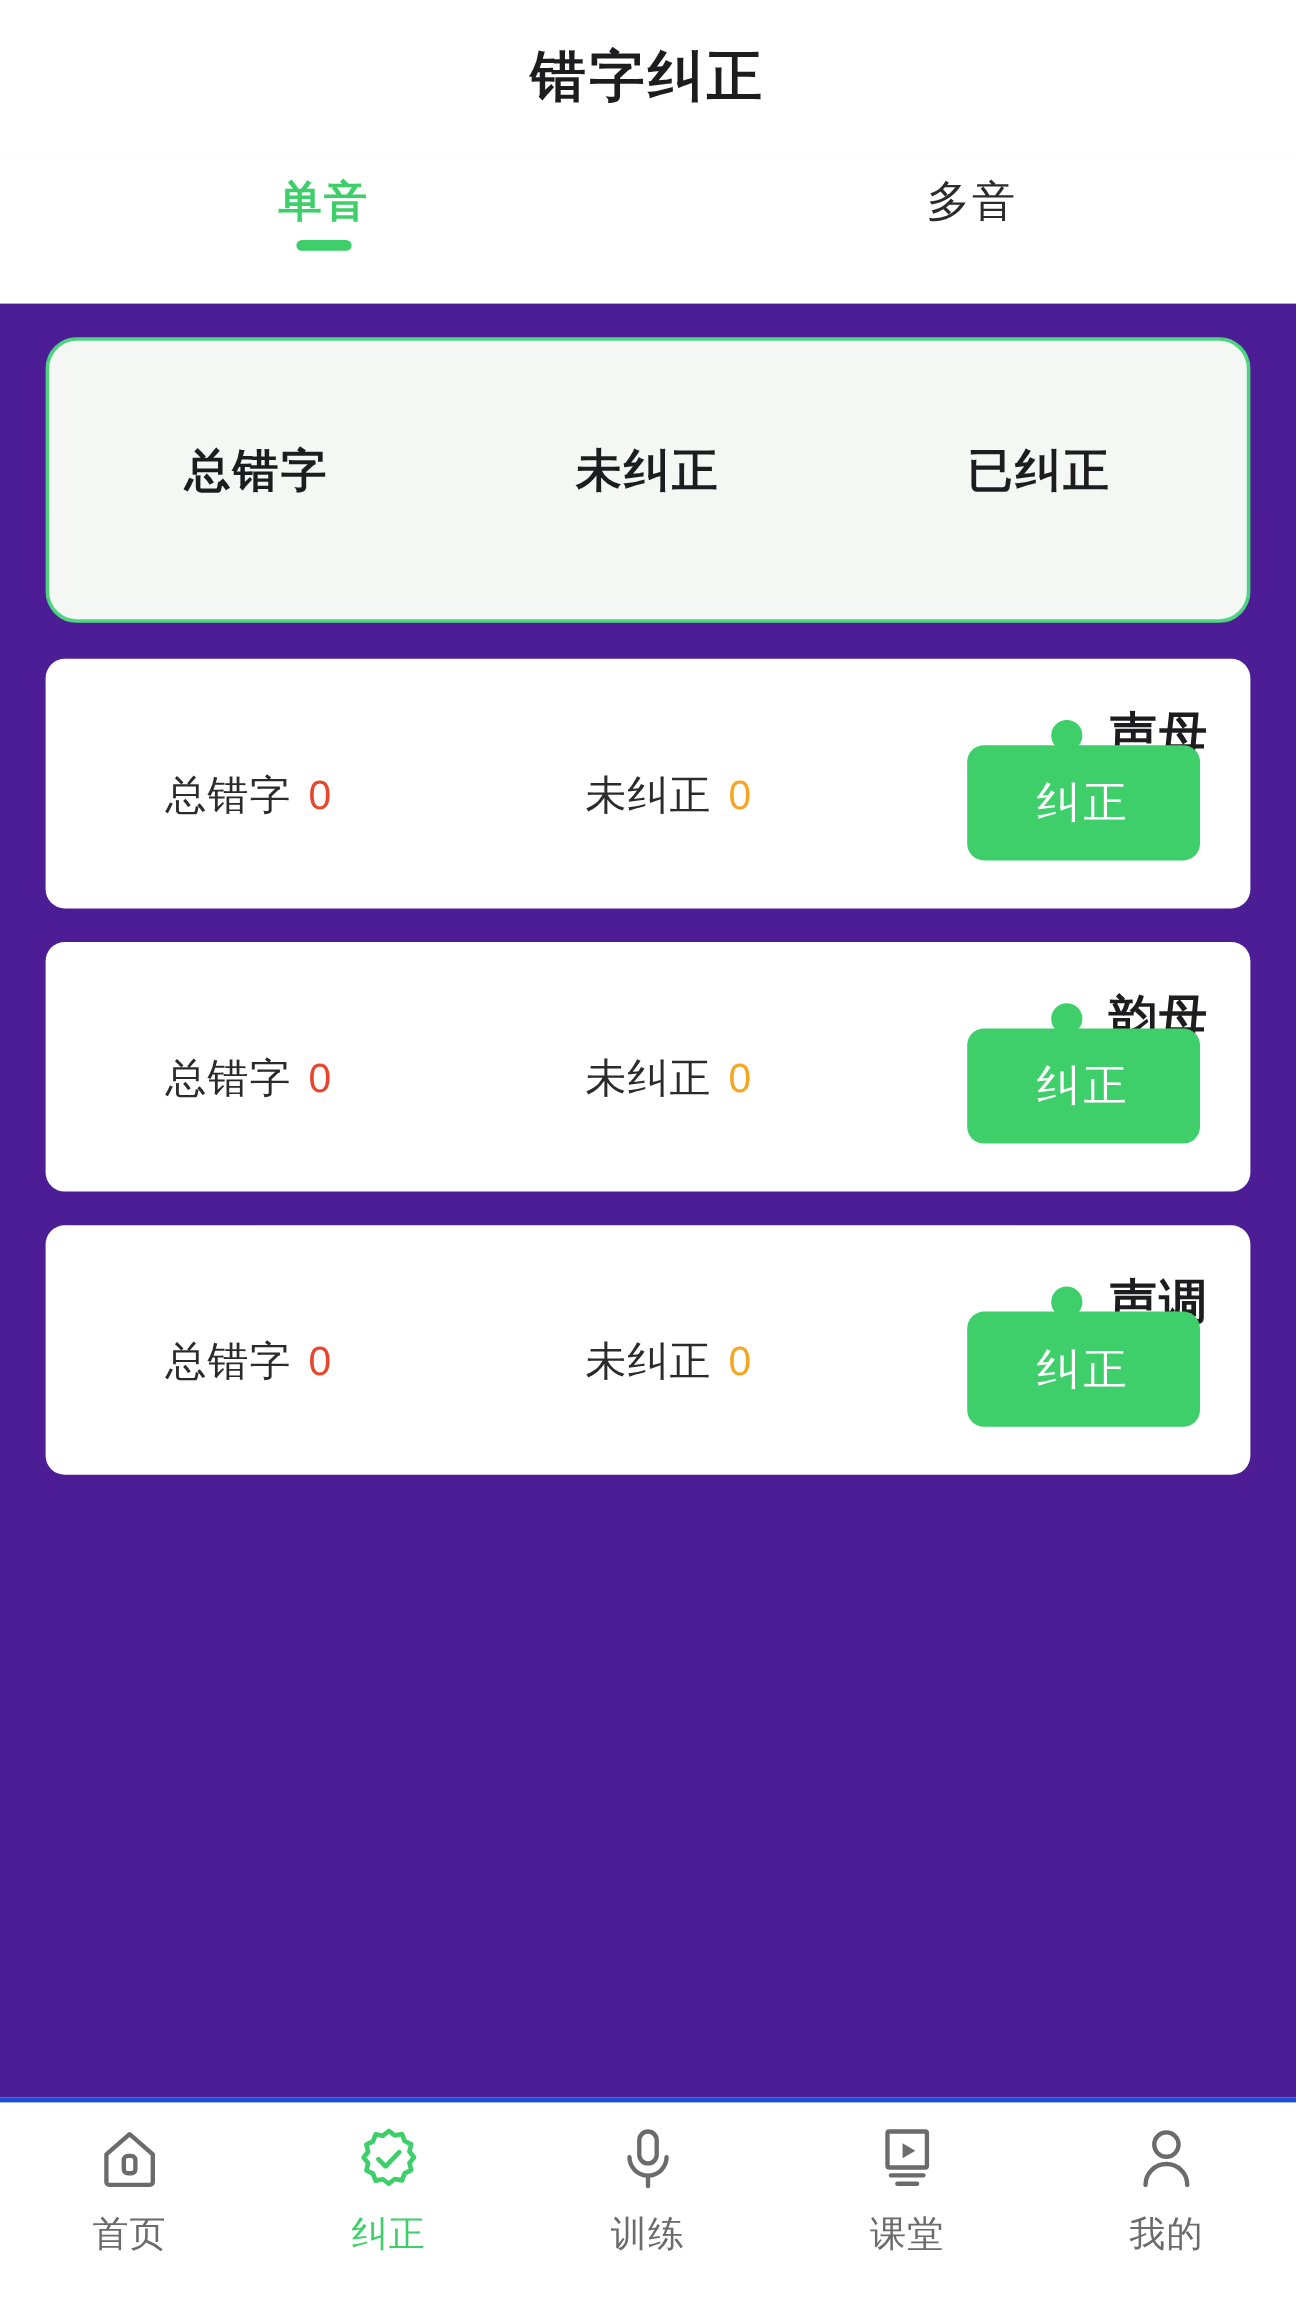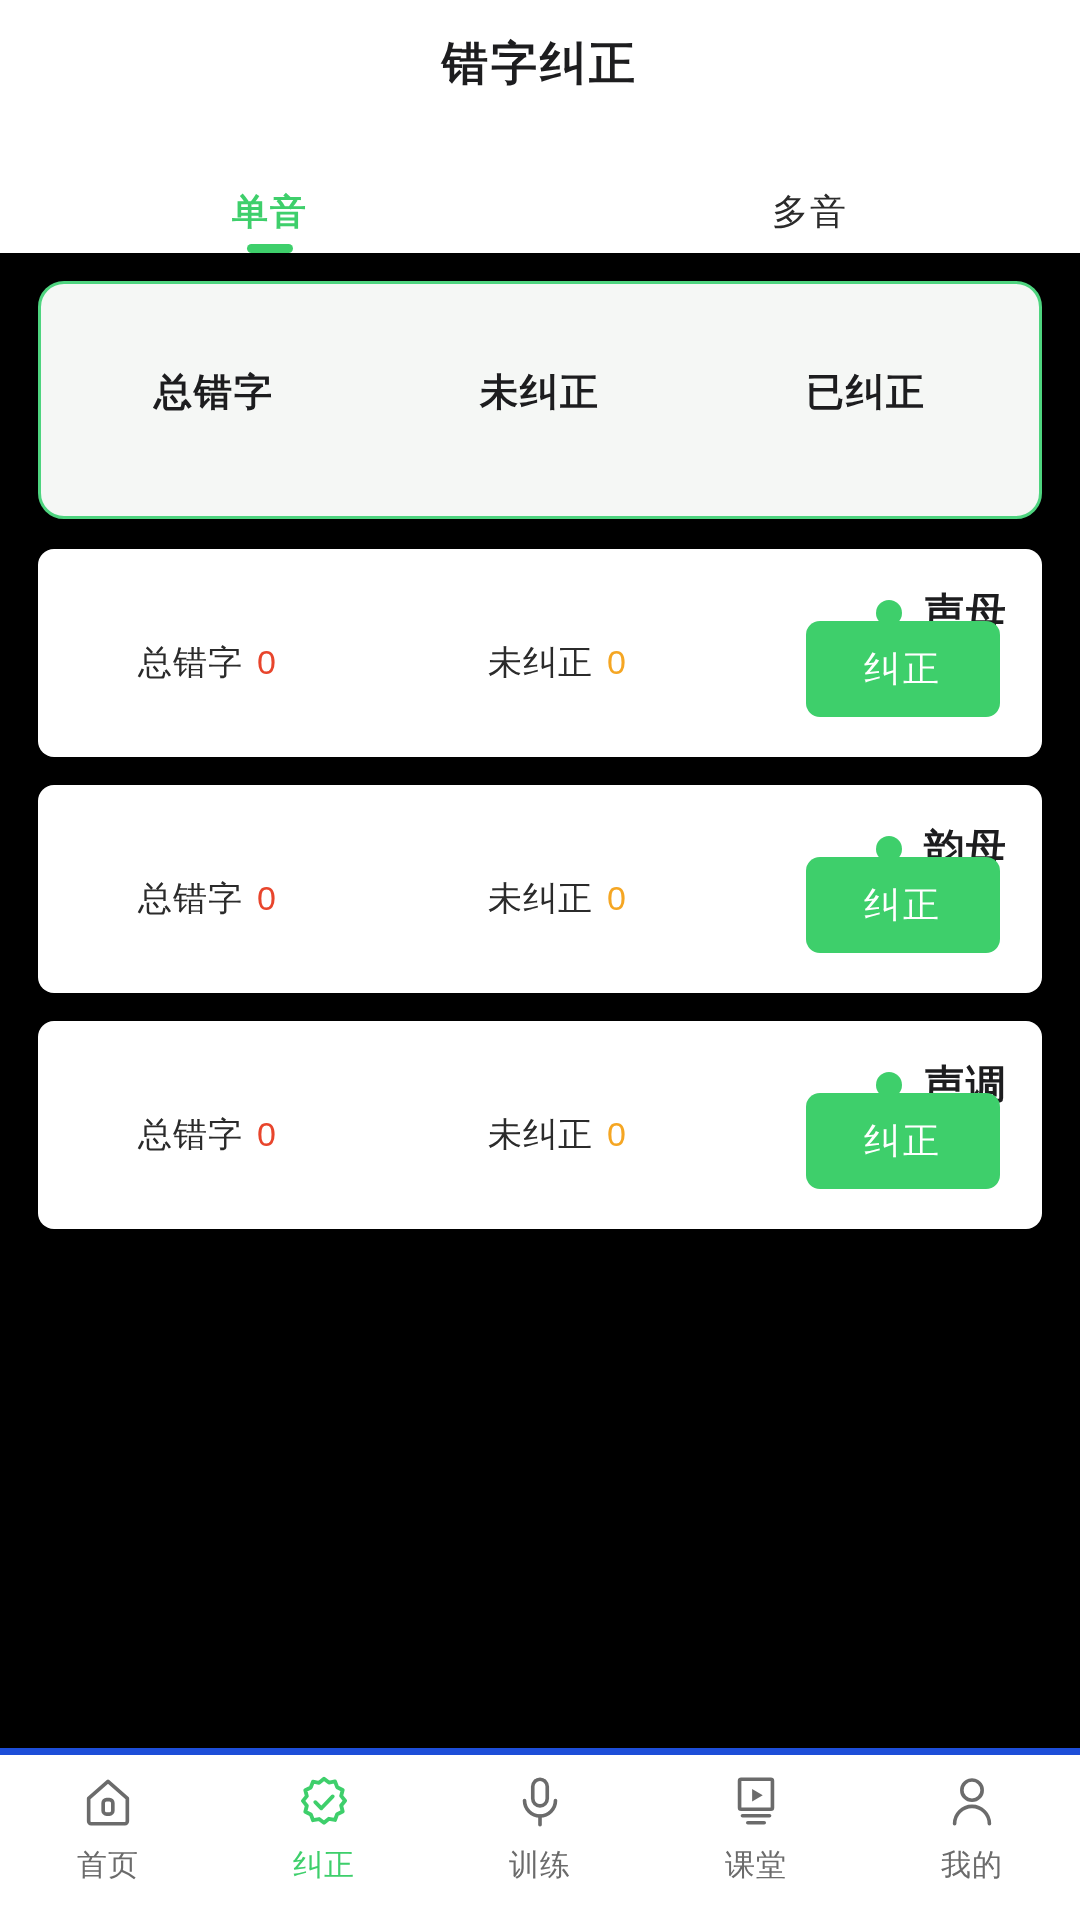--- a/index.html
+++ b/index.html
@@ -35,21 +35,21 @@
     color: #1d1d1f;
     letter-spacing: 3px;
     font-weight: 700;
   }
 
   
   .tabbar {
     background: #ffffff;
     height: 125px;
     display: flex;
-    align-items: flex-end;
+    align-items: flex-start;
     flex: 0 0 auto;
     padding-top: 22px;
     font-family: Liberation Serif, serif;
   }
   .tab {
     flex: 1 1 0;
     display: flex;
     flex-direction: column;
     align-items: center;
     gap: 14px;
@@ -69,21 +69,21 @@
     width: 46px;
     height: 9px;
     border-radius: 6px;
     background: transparent;
   }
   .tab.active .tab-underline { background: #3ecf6b; }
 
   
   .body {
     flex: 1 1 auto;
-    background: #000000;
+    background: #4c1d95;
     padding: 28px 38px 0 38px;
     overflow: hidden;
   }
 
   
   .summary-card {
     border: 3px solid #4ed47f;
     border-radius: 26px;
     background: #f5f7f5;
     height: 238px;
@@ -175,21 +175,21 @@
   }
 
   
   .bottomnav {
     position: absolute;
     left: 0;
     bottom: 0;
     width: 1080px;
     height: 172px;
     background: #ffffff;
-    border-top: 7px solid #1d4ed8;
+    border-top: 4px solid #1d4ed8;
     display: flex;
     align-items: flex-start;
     padding-top: 16px;
     justify-content: space-between;
   }
   .nav-item {
     flex: 1 1 0;
     display: flex;
     flex-direction: column;
     align-items: center;

